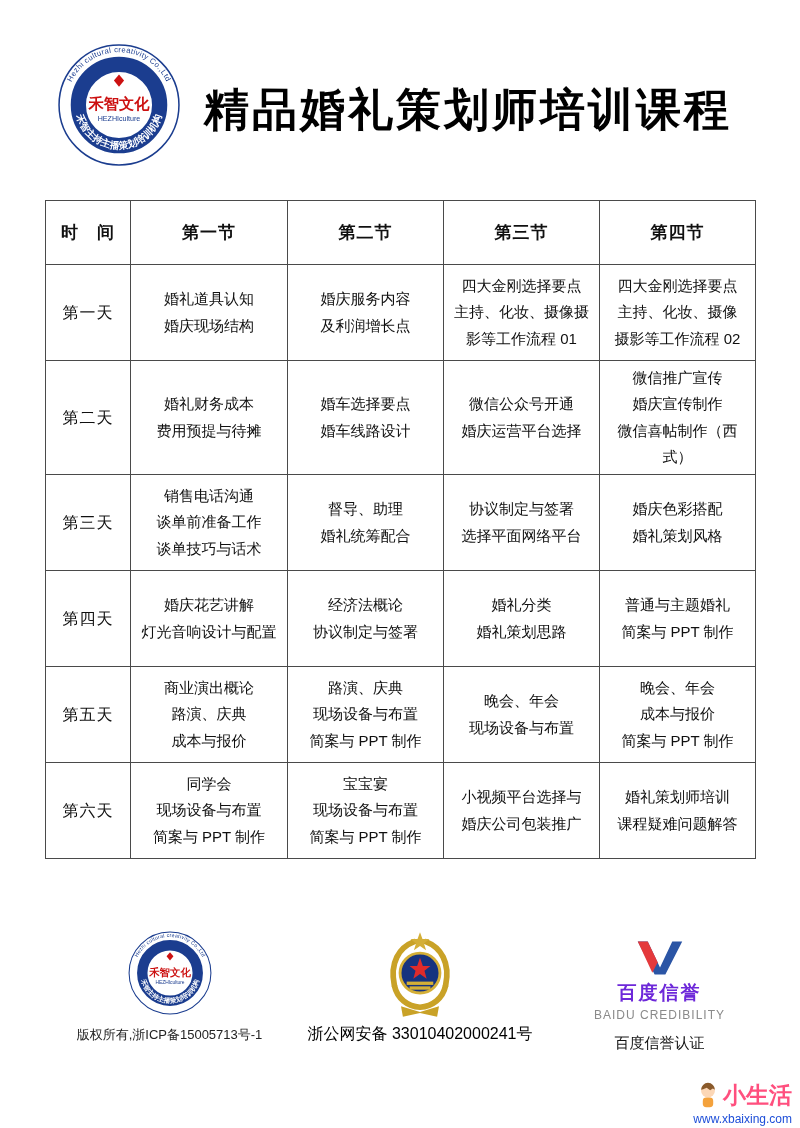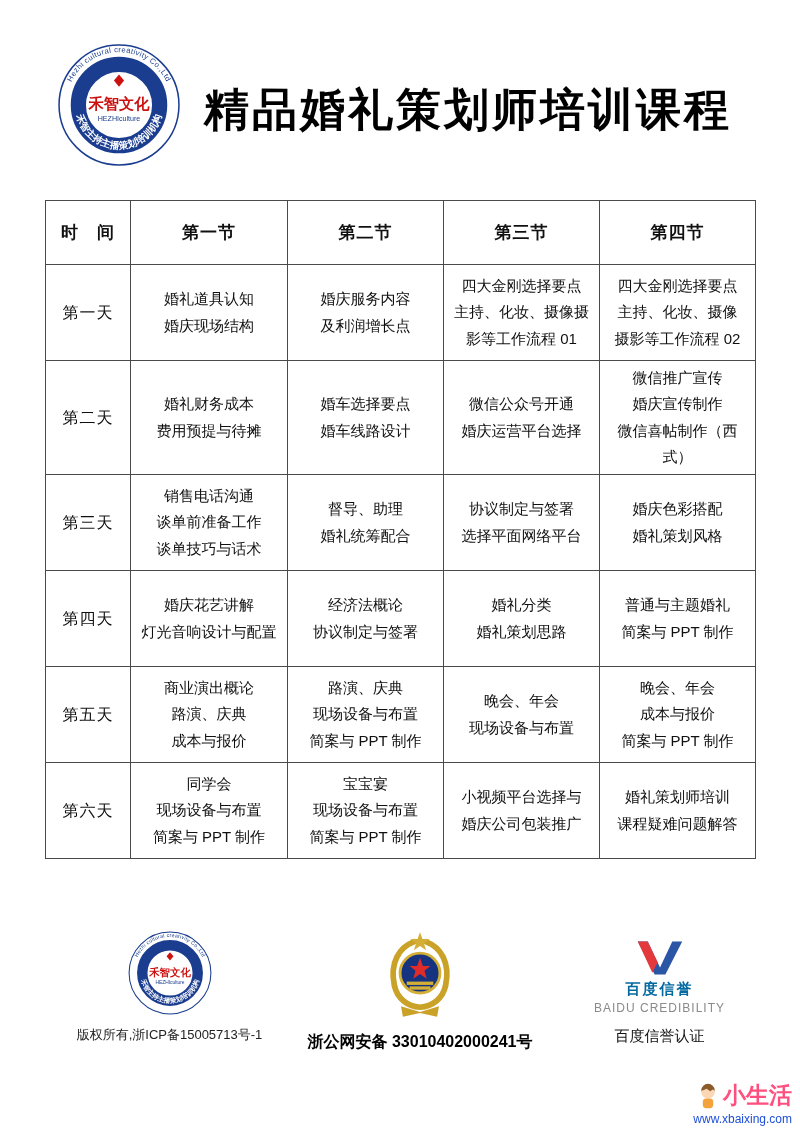--- a/index.html
+++ b/index.html
@@ -36,31 +36,31 @@
   .schedule tbody td.day { font-size:16px; letter-spacing:1px; }
 
   
   .footer { position:absolute; left:0; top:930px; width:800px; height:140px; }
   .f-left  { position:absolute; left:62px;  top:0; width:215px; text-align:center; }
   .logo-small { width:86px; height:86px; margin:0 auto; }
   .copyright  { margin-top:10px; font-size:13px; color:#222; }
 
   .f-center { position:absolute; left:305px; top:0; width:230px; text-align:center; }
   .badge { width:76px; height:88px; display:inline-block; }
-  .police-text { margin-top:10px; font-size:16px; font-weight:bold; color:#000; }
+  .police-text { margin-top:2px; font-size:16px; font-weight:normal; color:#000; }
 
   .f-right { position:absolute; left:582px; top:6px; width:155px; text-align:center; }
   .baidu-v { width:46px; height:40px; display:inline-block; }
-  .baidu-name { font-size:15px; font-weight:bold; color:#0369a1; letter-spacing:2px; }
+  .baidu-name { font-size:19px; font-weight:bold; color:#6d28d9; letter-spacing:2px; }
   .baidu-sub  { font-size:12px; color:#8a8a8a; letter-spacing:1px; margin-top:2px; }
   .baidu-cert { margin-top:12px; font-size:15px; color:#111; }
 
   
   .watermark { position:absolute; right:8px; bottom:2px; text-align:right; }
-  .wm-top { display:flex; align-items:flex-end; justify-content:flex-end; gap:2px; }
+  .wm-top { display:flex; align-items:flex-start; justify-content:flex-end; gap:2px; }
   .mascot { width:26px; height:30px; }
   .wm-name { font-size:23px; font-weight:bold; color:#ff4f7e; }
   .wm-url  { font-size:12px; color:#1d4ed8; margin-top:1px; }
 </style>
 </head>
 <body>
 
 <div class="page">
 
   <div class="logo-main">

